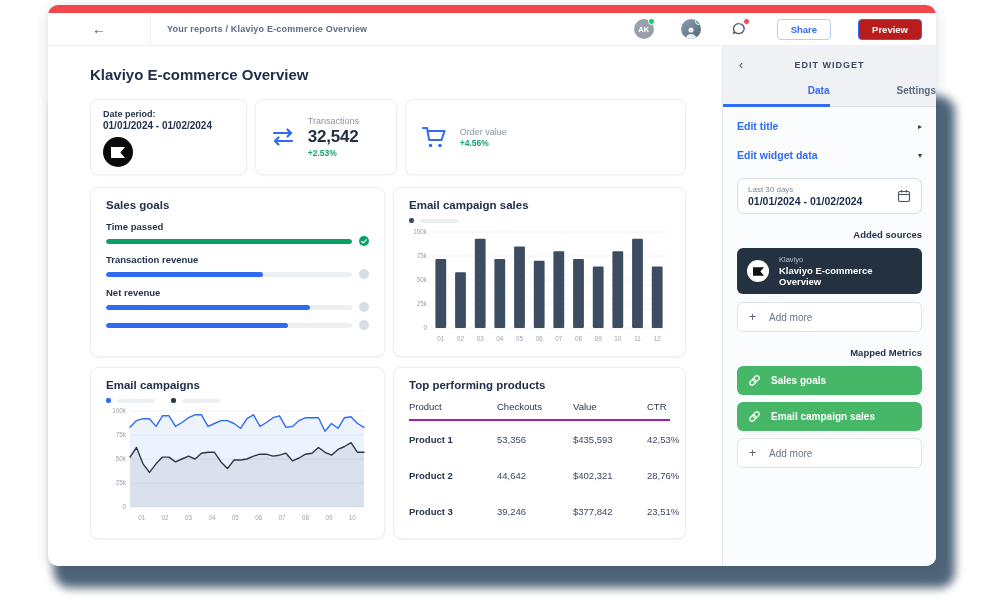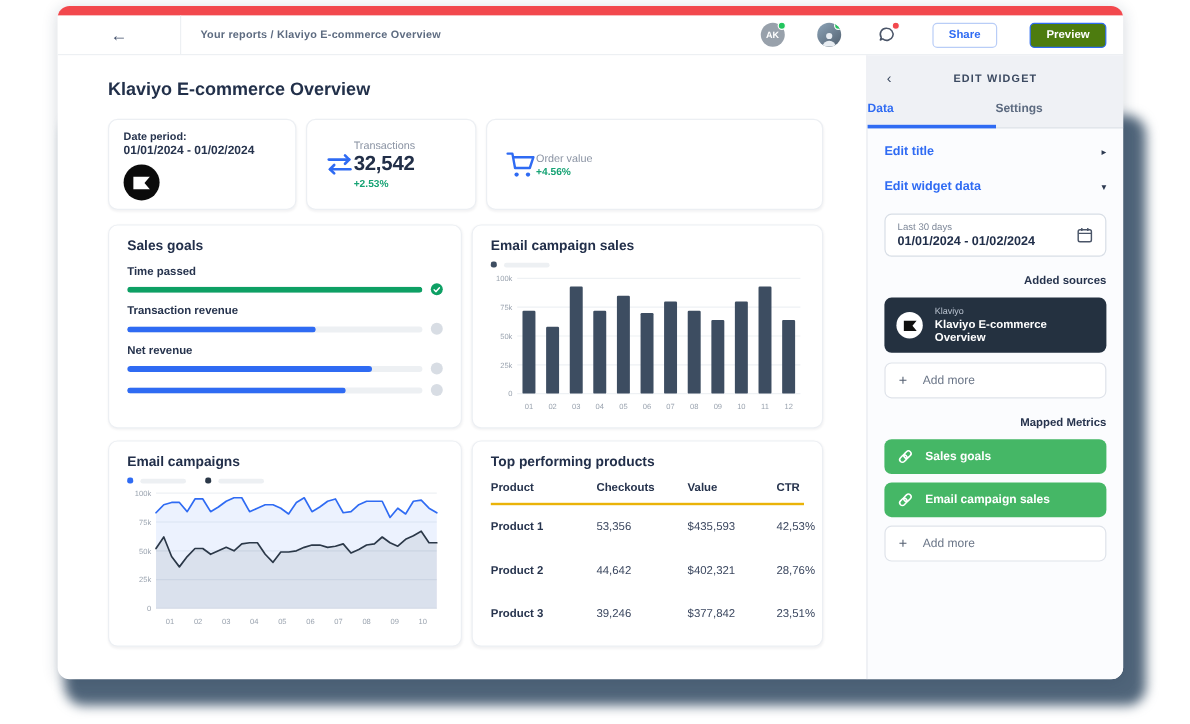--- a/index.html
+++ b/index.html
@@ -44,34 +44,34 @@
   .breadcrumb { margin-left: 16px; font-size: 9px; color: #5d6b80; font-weight: 700; letter-spacing: .2px; }
   .topbar-right { margin-left: auto; margin-right: 14px; display: flex; align-items: center; gap: 27px; }
   .avatar { width: 20px; height: 20px; border-radius: 50%; position: relative; flex: 0 0 auto; }
   .avatar-initials { background: #98a1ab; color: #fff; font-size: 7.5px; font-weight: 700; display: flex; align-items: center; justify-content: center; }
   .avatar-photo { background: linear-gradient(140deg,#8da4b8,#51606f); display: flex; align-items: flex-end; justify-content: center; overflow: hidden; }
   .status-dot { position: absolute; top: -1px; right: -1px; width: 7px; height: 7px; border-radius: 50%; background: #22c55e; border: 1.5px solid #fff; }
   .chat-wrap { position: relative; width: 22px; height: 22px; display: flex; align-items: center; justify-content: center; }
   .notif-dot { position: absolute; top: 0; right: 0; width: 7px; height: 7px; border-radius: 50%; background: #f2484d; border: 1.5px solid #fff; }
   .btn { font-family: Liberation Sans, sans-serif; font-size: 9.5px; font-weight: 700; border-radius: 4px; padding: 4px 13px; cursor: pointer; }
   .btn-outline { background: #fff; color: #2f6bf3; border: 1px solid #b9cdf7; }
-  .btn-primary { background: #4d7c0f; color: #fff; border: 1px solid #2f6bf3; }
+  .btn-primary { background: #b91c1c; color: #fff; border: 1px solid #2f6bf3; }
   
   .window-body { flex: 1; display: flex; min-height: 0; }
   .content { width: 674px; padding: 20px 36px 0 42px; }
   .page-title { font-size: 15px; font-weight: 700; color: #22304a; }
   
   .kpi-row { display: flex; gap: 8px; margin-top: 16px; }
   .card { background: #fff; border: 1px solid #eceff3; border-radius: 8px; box-shadow: 0 1px 2px rgba(16,24,40,.05); }
   .kpi-card { height: 76px; }
   .kpi-date-card { width: 162px; padding: 9px 12px; }
   .kpi-date-label { font-size: 9px; font-weight: 700; color: #26334d; }
   .kpi-date-value { font-size: 10px; font-weight: 700; color: #26334d; margin-top: 1px; }
   .klaviyo-badge { width: 30px; height: 30px; border-radius: 50%; background: #0b0b0b; margin-top: 6px; display: flex; align-items: center; justify-content: center; }
-  .kpi-metric-card { display: flex; align-items: center; padding-left: 15px; }
+  .kpi-metric-card { display: flex; align-items: center; padding-left: 15px; gap: 13px; }
   .kpi-card-2 { width: 147px; }
   .kpi-card-3 { width: 292px; }
   .kpi-text .kpi-label { font-size: 9px; color: #8a93a3; }
   .kpi-text .kpi-value { font-size: 17px; font-weight: 700; color: #222f48; margin-top: 1px; letter-spacing: -.2px; }
   .kpi-text .kpi-delta { font-size: 8.5px; font-weight: 700; color: #16a374; margin-top: 1px; }
   
   .grid {
     margin-top: 12px;
     display: grid;
     grid-template-columns: 295px 293px;
@@ -91,31 +91,31 @@
   .goal-dot.complete { background: #0da064; }
   
   .legend { display: flex; gap: 16px; margin: 7px 0 2px; }
   .legend-item { display: flex; align-items: center; gap: 6px; }
   .legend-dot { width: 5px; height: 5px; border-radius: 2px; }
   .legend-pill { width: 38px; height: 4px; border-radius: 2px; background: #edf0f3; }
   
   svg.chart { display: block; }
   
   .prod-table { margin-top: 10px; }
-  .prod-head { display: grid; grid-template-columns: 88px 76px 74px 44px; font-size: 9.5px; font-weight: 700; color: #26334d; padding-bottom: 7px; border-bottom: 2px solid #eab308; }
+  .prod-head { display: grid; grid-template-columns: 88px 76px 74px 44px; font-size: 9.5px; font-weight: 400; color: #26334d; padding-bottom: 7px; border-bottom: 2px solid #a21caf; }
   .prod-row { display: grid; grid-template-columns: 88px 76px 74px 44px; font-size: 9.5px; color: #3c4860; padding: 13px 0 12px; align-items: center; }
   .prod-row .prod-name { font-weight: 700; color: #26334d; }
   
   .panel { width: 214px; border-left: 1px solid #e6e9ee; display: flex; flex-direction: column; background: #fbfcfe; }
   .panel-header { background: #eff1f5; padding-top: 9px; flex: 0 0 auto; }
   .panel-title-row { display: flex; align-items: center; position: relative; height: 20px; }
   .panel-chevron { position: absolute; left: 16px; font-size: 12px; color: #3c4a61; cursor: pointer; line-height: 1; }
   .panel-title { width: 100%; text-align: center; font-size: 9px; font-weight: 700; letter-spacing: 1px; color: #3c4a61; }
   .tabs { display: flex; margin-top: 10px; }
-  .tab { flex: 1; text-align: left; font-size: 10px; font-weight: 700; padding-bottom: 8px; cursor: pointer; color: #5d6b80; }
+  .tab { flex: 1; text-align: right; font-size: 10px; font-weight: 700; padding-bottom: 8px; cursor: pointer; color: #5d6b80; }
   .tab.active { color: #2f6bf3; }
   .tab-underline { display: flex; height: 3px; }
   .tab-underline .half-active { width: 50%; background: #2f6bf3; }
   .tab-underline .half-rest { width: 50%; border-bottom: 1px solid #dfe3e9; }
   .panel-body { flex: 1; padding: 13px 14px; }
   .link-row { display: flex; align-items: center; justify-content: space-between; margin-bottom: 17px; cursor: pointer; }
   .blue-link { color: #2f6bf3; font-size: 10.5px; font-weight: 700; }
   .caret { color: #2c3950; font-size: 8px; }
   .date-box { background: #fff; border: 1px solid #d8dee6; border-radius: 6px; padding: 6px 10px; display: flex; align-items: center; justify-content: space-between; cursor: pointer; }
   .date-preset { font-size: 8px; color: #7d8798; }

